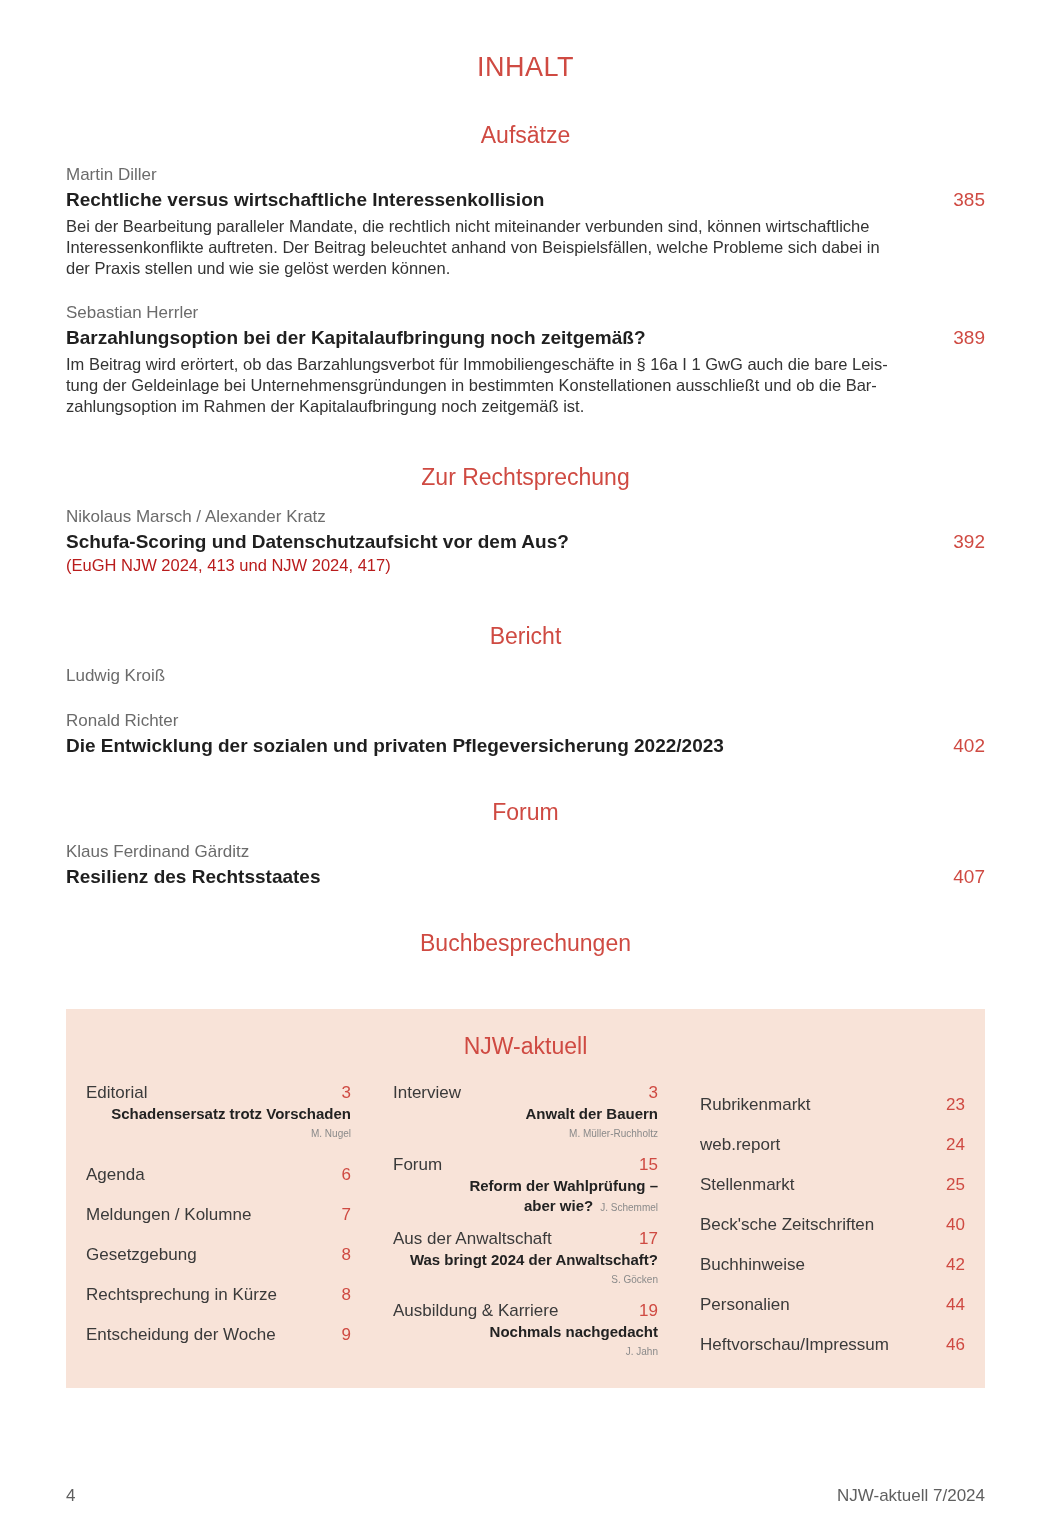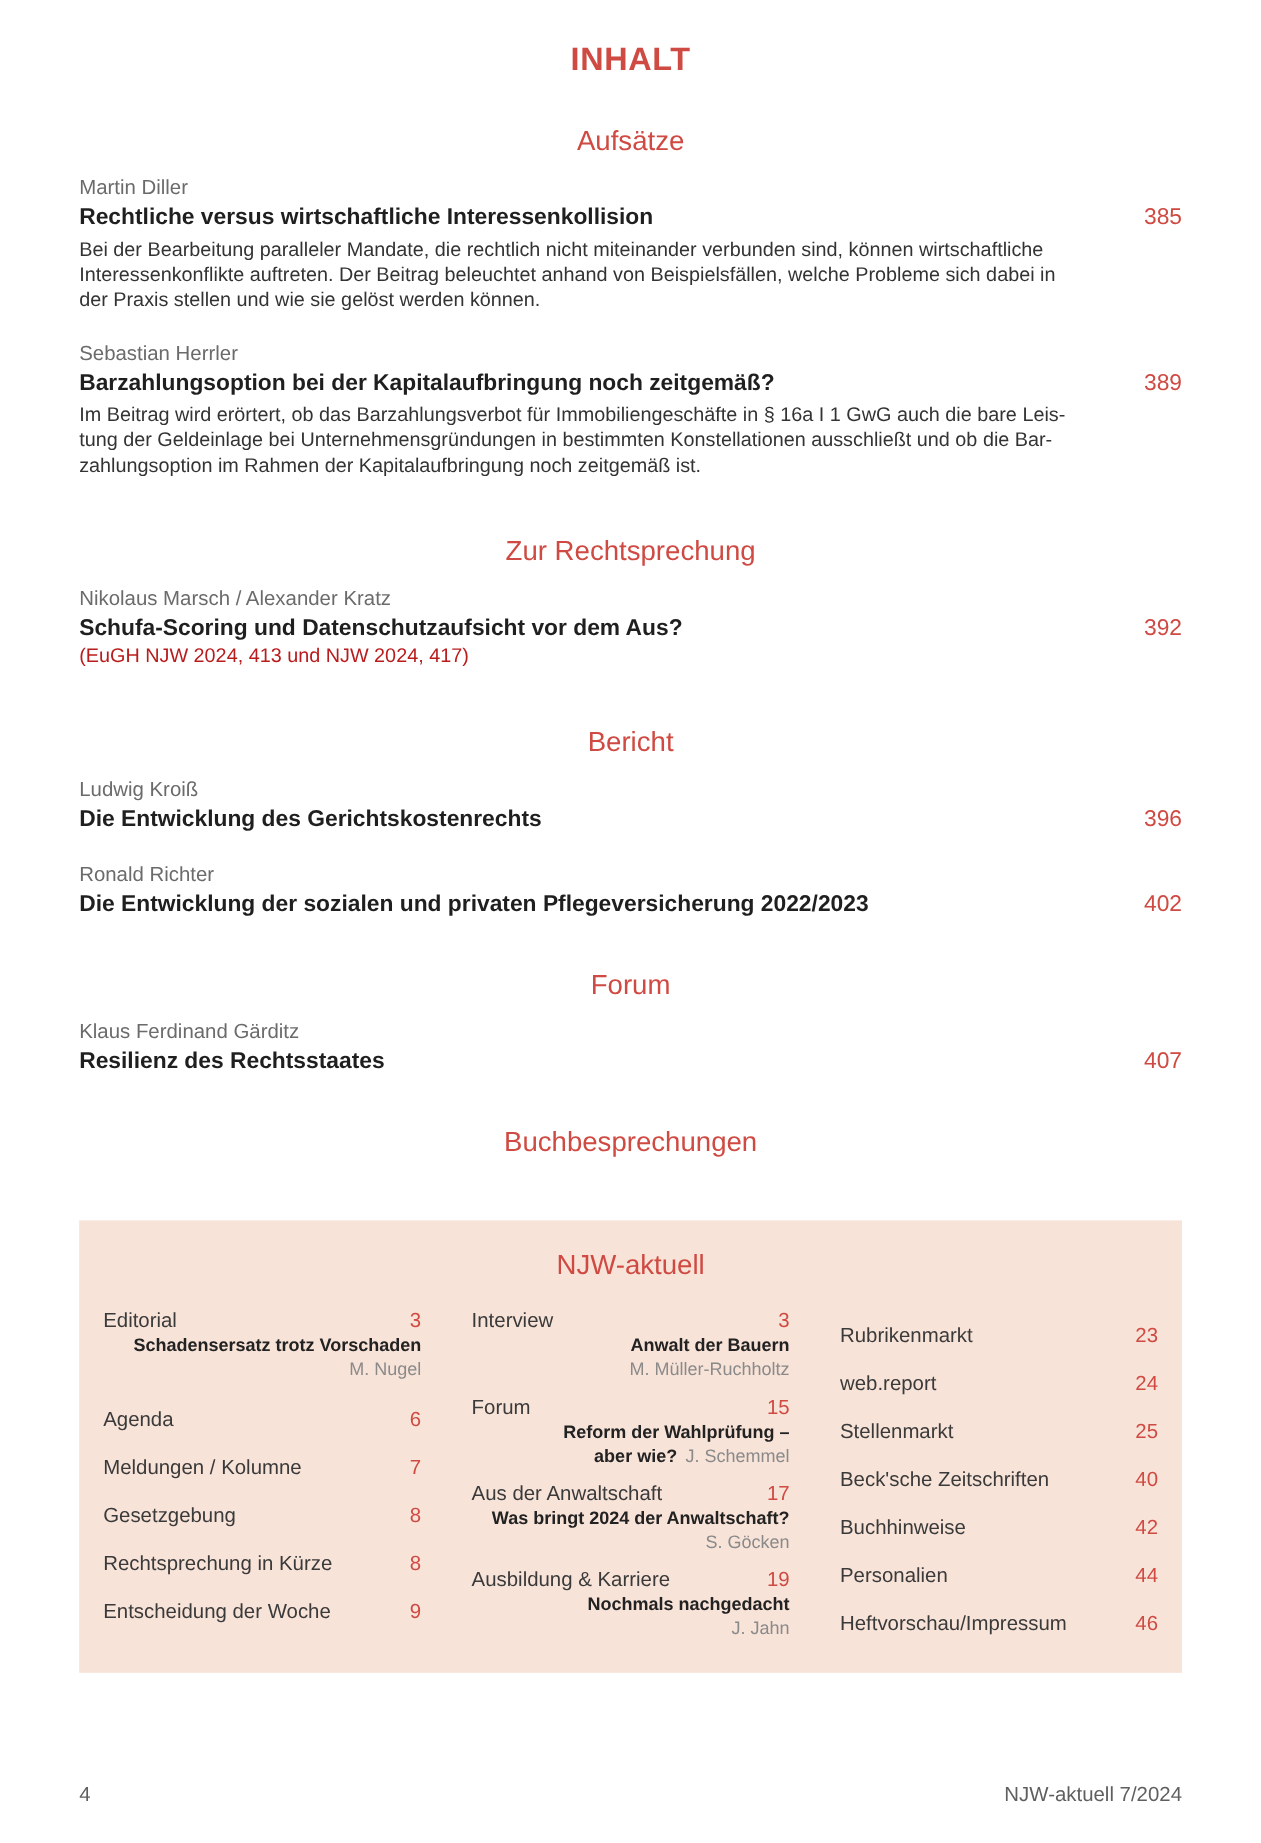--- a/index.html
+++ b/index.html
@@ -12,22 +12,22 @@
   *{box-sizing:border-box;}
   html,body{margin:0;padding:0;}
   body{
     width:1051px;height:1536px;background:#ffffff;
     font-family:"Liberation Sans","DejaVu Sans",sans-serif;
     color:var(--body);overflow:hidden;position:relative;
   }
   .page{padding:0 66px;position:relative;height:100%;}
 
   .main-title{
-    margin:0;padding-top:34px;text-align:center;
-    color:var(--red);font-size:27px;font-weight:700;letter-spacing:.5px;
+    margin:0;padding-top:52px;text-align:center;
+    color:var(--red);font-size:27px;font-weight:400;letter-spacing:.5px;
   }
   .sec-heading{
     margin:0;text-align:center;color:var(--red);
     font-size:23px;font-weight:400;line-height:28px;
   }
   .sec-aufsaetze .sec-heading{margin-top:38px;}
   .sec-zur .sec-heading{margin-top:46px;}
   .sec-bericht .sec-heading{margin-top:46px;}
   .sec-forum .sec-heading{margin-top:40px;}
   .sec-buch .sec-heading{margin-top:40px;}
@@ -53,21 +53,21 @@
   .njw-title{margin:10px 0 0;text-align:center;color:var(--red);font-size:23px;font-weight:400;}
   .njw-grid{display:grid;grid-template-columns:1fr 1fr 1fr;column-gap:42px;margin-top:22px;}
   .bi{margin-top:18px;text-align:right;}
   .bi:first-child{margin-top:12px;}
   .bi-block{margin-top:10px;}
   .bi-block:first-child{margin-top:0;}
   .col-1 .bi-block + .bi{margin-top:20px;}
   .bi-row{display:flex;align-items:baseline;font-size:17px;line-height:22px;color:#3a3a3a;}
   .bi-page{margin-left:auto;padding-left:12px;color:var(--red);white-space:nowrap;}
   .bi-sub{font-size:15px;font-weight:700;line-height:20px;color:#222222;white-space:pre-line;}
-  .bi-author{font-size:15px;line-height:20px;color:#8a8a8a;}
+  .bi-author{font-size:10px;line-height:20px;color:#8a8a8a;}
   .bi-author-inline{display:inline;margin-left:7px;}
 
   .footer{
     position:absolute;left:66px;right:66px;bottom:30px;
     display:flex;justify-content:space-between;align-items:baseline;
     color:#5f5f5f;font-size:17px;
   }
 </style>
 </head>
 <body>
@@ -113,24 +113,20 @@
       </div>
       <p class="note">(EuGH NJW 2024, 413 und NJW 2024, 417)</p>
     </article>
   </section>
 
   <section class="sec-bericht">
     <h2 class="sec-heading">Bericht</h2>
 
     <article class="entry">
       <div class="authors">Ludwig Kroiß</div>
-      <div class="title-row">
-        <h3 class="entry-title">Die Entwicklung des Gerichtskostenrechts</h3>
-        <span class="page-num">396</span>
-      </div>
     </article>
 
     <article class="entry">
       <div class="authors">Ronald Richter</div>
       <div class="title-row">
         <h3 class="entry-title">Die Entwicklung der sozialen und privaten Pflegeversicherung 2022/2023</h3>
         <span class="page-num">402</span>
       </div>
     </article>
   </section>

